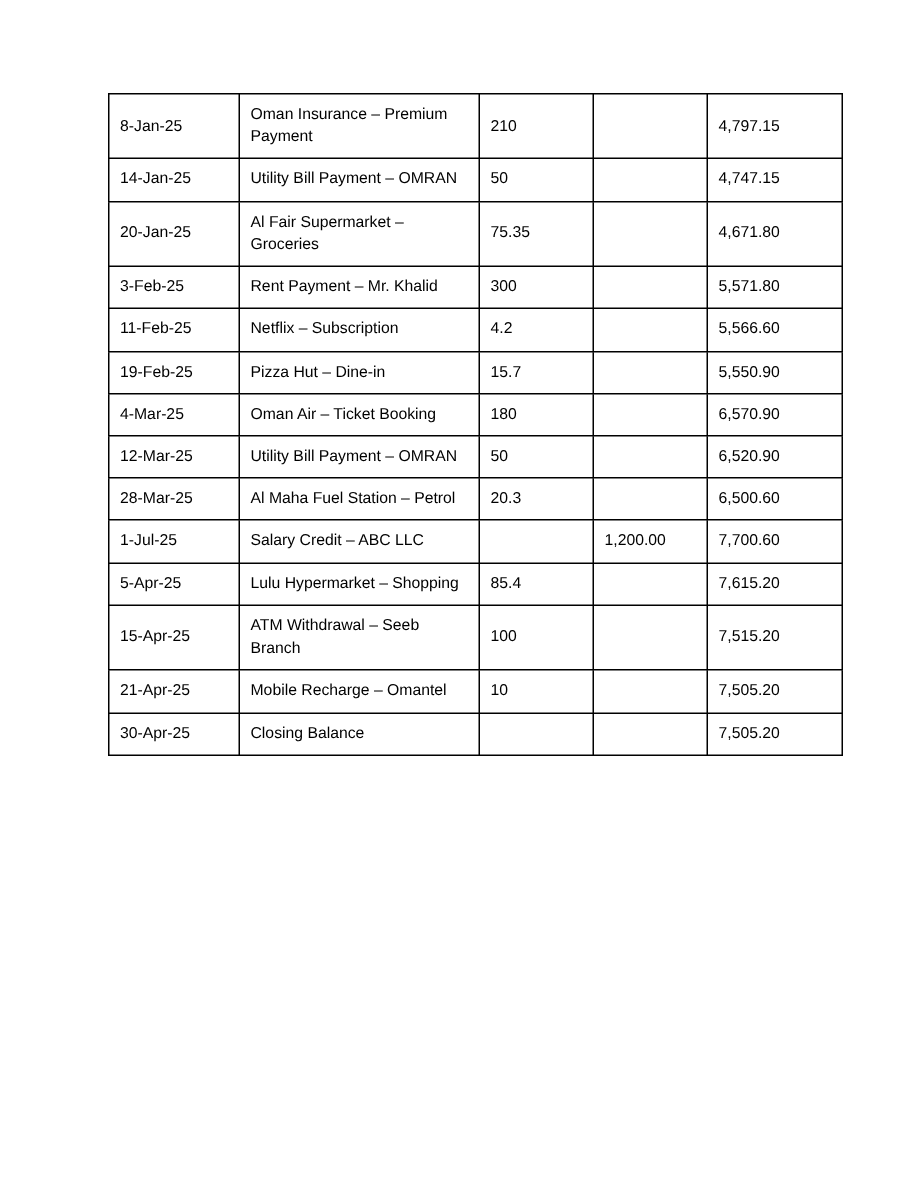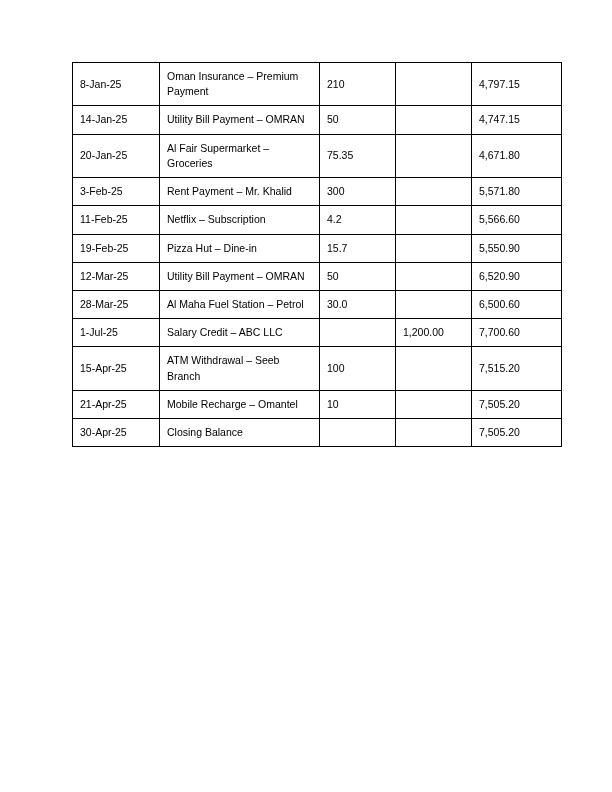--- a/index.html
+++ b/index.html
@@ -88,39 +88,53 @@
           <td class="col-bal">5,566.60</td>
         </tr>
         <tr>
           <td class="col-date">19-Feb-25</td>
           <td class="col-desc">Pizza Hut – Dine-in</td>
           <td class="col-debit">15.7</td>
           <td class="col-credit cell-empty"></td>
           <td class="col-bal">5,550.90</td>
         </tr>
         <tr>
+          <td class="col-date">4-Mar-25</td>
+          <td class="col-desc">Oman Air – Ticket Booking</td>
+          <td class="col-debit">180</td>
+          <td class="col-credit cell-empty"></td>
+          <td class="col-bal">6,570.90</td>
+        </tr>
+        <tr>
           <td class="col-date">12-Mar-25</td>
           <td class="col-desc">Utility Bill Payment – OMRAN</td>
           <td class="col-debit">50</td>
           <td class="col-credit cell-empty"></td>
           <td class="col-bal">6,520.90</td>
         </tr>
         <tr>
           <td class="col-date">28-Mar-25</td>
           <td class="col-desc">Al Maha Fuel Station – Petrol</td>
-          <td class="col-debit">30.0</td>
+          <td class="col-debit">20.3</td>
           <td class="col-credit cell-empty"></td>
           <td class="col-bal">6,500.60</td>
         </tr>
         <tr>
           <td class="col-date">1-Jul-25</td>
           <td class="col-desc">Salary Credit – ABC LLC</td>
           <td class="col-debit cell-empty"></td>
           <td class="col-credit">1,200.00</td>
           <td class="col-bal">7,700.60</td>
+        </tr>
+        <tr>
+          <td class="col-date">5-Apr-25</td>
+          <td class="col-desc">Lulu Hypermarket – Shopping</td>
+          <td class="col-debit">85.4</td>
+          <td class="col-credit cell-empty"></td>
+          <td class="col-bal">7,615.20</td>
         </tr>
         <tr>
           <td class="col-date">15-Apr-25</td>
           <td class="col-desc">ATM Withdrawal – Seeb Branch</td>
           <td class="col-debit">100</td>
           <td class="col-credit cell-empty"></td>
           <td class="col-bal">7,515.20</td>
         </tr>
         <tr>
           <td class="col-date">21-Apr-25</td>

